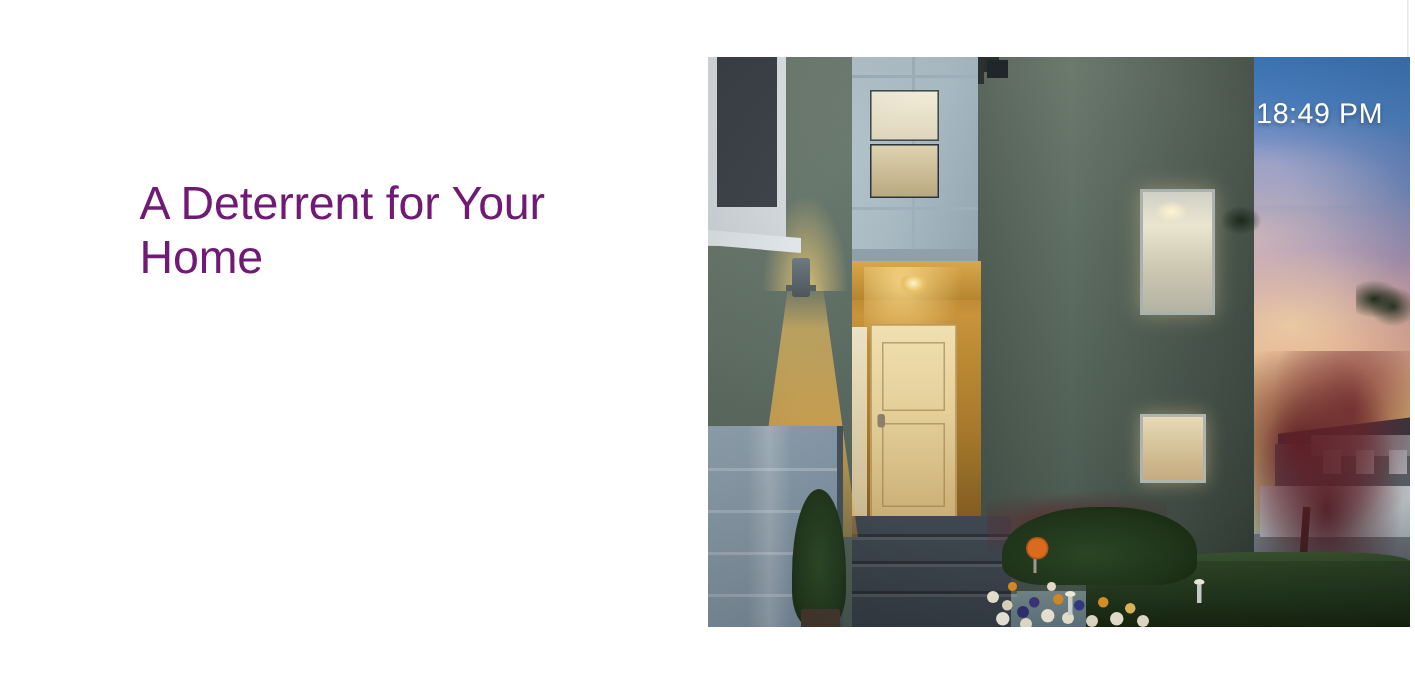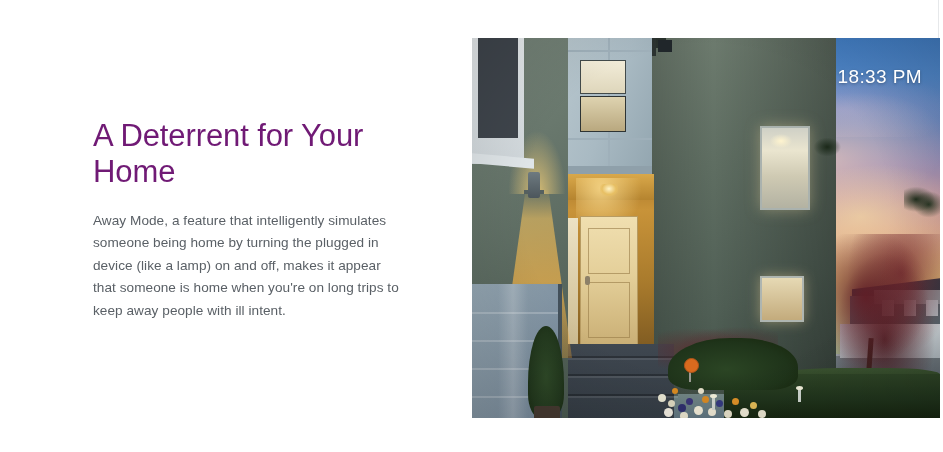--- a/index.html
+++ b/index.html
@@ -319,21 +319,20 @@
 </head>
 <body>
 
 <div class="page">
 
   <div class="page-edge"></div>
 
   <div class="text-col">
     <h1 class="headline">A Deterrent for Your
 Home</h1>
-    <p class="body-copy">Away Mode, a feature that intelligently simulates someone being home by turning the plugged in device (like a lamp) on and off, makes it appear that someone is home when you're on long trips to keep away people with ill intent.</p>
   </div>
 
   <div class="photo">
 
     <div class="layer sky"></div>
     <div class="layer sky-wisp3"></div>
     <div class="layer sky-wisp"></div>
     <div class="layer sky-wisp2"></div>
 
     <div class="layer nbr-roof"></div>
@@ -438,16 +437,16 @@
     <i class="pathlight" style="left:240px;top:360px;"></i>
     <i class="pathlight-cap" style="left:238px;top:356px;"></i>
     <i class="pathlight" style="left:326px;top:352px;"></i>
     <i class="pathlight-cap" style="left:324px;top:348px;"></i>
 
     <div class="layer sprig"></div>
     <div class="layer sprig2"></div>
 
     <div class="layer vignette"></div>
 
-    <div class="timestamp">18:33 PM</div>
+    <div class="timestamp">18:49 PM</div>
   </div>
 
 </div>
 
 </body></html>

